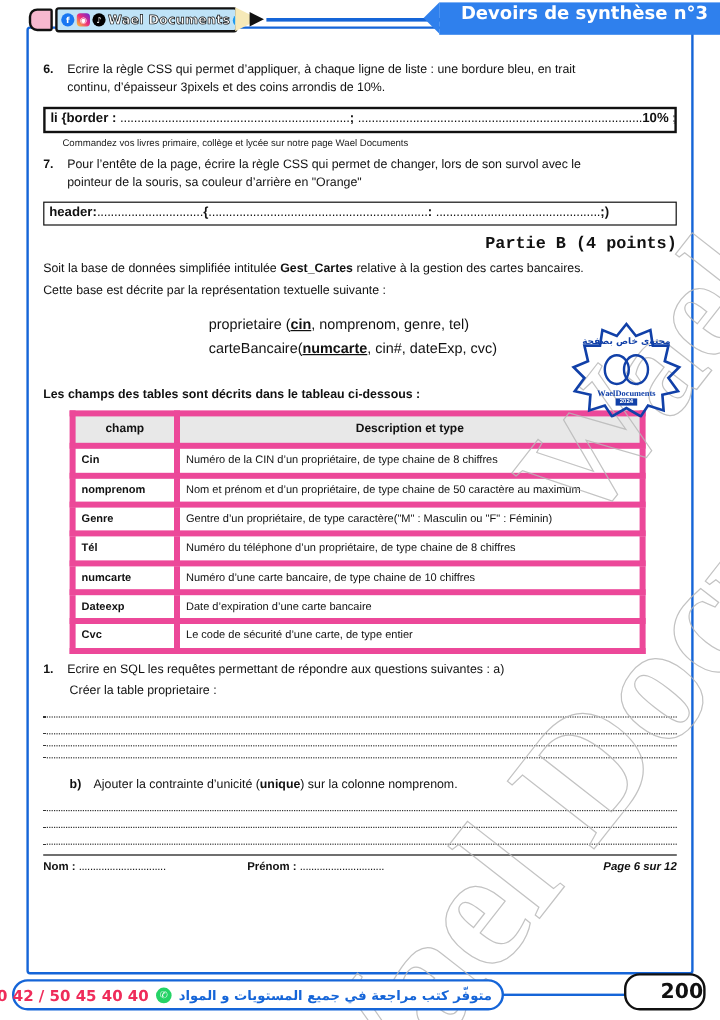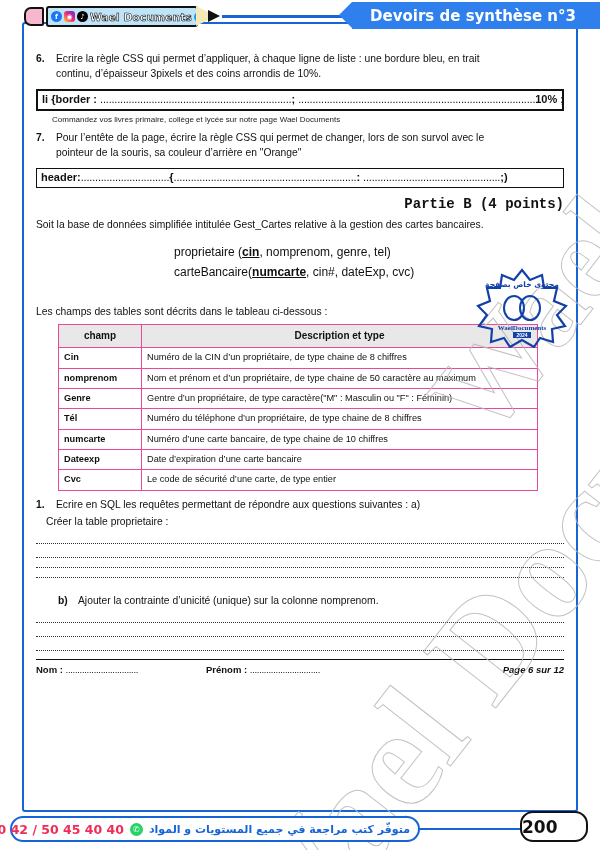--- a/index.html
+++ b/index.html
@@ -94,22 +94,22 @@
     left:222px; top:15px;
     width:238px; height:2.5px;
     background:#1565d8;
   }
 
   .title-banner{
     position:absolute;
     right:0; top:2px;
     height:27px;
     background:#2f80ed;
-    display:flex;align-items:center;
-    padding:0 24px 0 18px;
+    display:flex;align-items:flex-start;
+    padding:0 10px 0 18px;
     z-index:8;
   }
   .title-banner:before{
     content:"";
     position:absolute;
     left:-13px; top:0;
     width:0;height:0;
     border-top:13.5px solid transparent;
     border-bottom:13.5px solid transparent;
     border-right:13px solid #2f80ed;
@@ -125,21 +125,21 @@
     position:absolute;
     left:36px; top:52px;
     width:528px;
     font-size:10.3px;
     color:#111;
     line-height:1.45;
   }
   .q{ display:flex; margin-bottom:2px; }
   .q-num{ font-weight:bold; width:20px; flex:none; }
   .q-txt{ flex:1; text-align:left; }
-  b{font-weight:normal;}
+  b{font-weight:bold;}
 
   .answerbox{
     border:2px solid #111;
     padding:1px 4px;
     margin:7px 0 3px 0;
     font-weight:bold;
     font-size:11px;
     white-space:nowrap;
     overflow:hidden;
   }
@@ -161,47 +161,47 @@
   .para{ margin:3px 0; }
 
   .schema{
     margin:10px 0 8px 0;
     padding-left:138px;
     font-size:12px;
     line-height:1.65;
   }
   .schema u{ font-weight:bold; }
 
-  .tbl-intro{ margin:22px 0 4px 0; }
+  .tbl-intro{ margin:22px 0 4px 0;font-weight:bold; }
 
   table{
     border-collapse:collapse;
     width:480px;
     margin-left:22px;
     font-size:9.2px;
   }
   table td, table th{
-    border:1px solid #ec4899;
+    border:5px solid #ec4899;
     padding:3px 5px;
     vertical-align:middle;
   }
   thead th{
     background:#e8e8e8;
     font-weight:bold;
     font-size:10px;
     text-align:center;
     padding:4px 5px;
   }
   tbody td:first-child{
     width:72px;
     font-weight:bold;
     white-space:nowrap;
   }
 
-  .sub{ margin-left:10px; }
+  .sub{ margin-left:22px; }
   .dotline{
     border-bottom:1.4px dotted #333;
     height:0;
     margin:13px 0 0 0;
   }
   .dotline.tight{ margin-top:9px; }
 
   
   .foot-rule{
     border-top:1.6px solid #111;
@@ -254,21 +254,21 @@
     background:#1565d8;
     z-index:9;
   }
   .pricebox{
     position:absolute;
     right:12px; bottom:8px;
     width:64px; height:27px;
     border:2.5px solid #111;
     border-radius:13px;
     background:#fff;
-    display:flex;align-items:center;justify-content:flex-start;
+    display:flex;align-items:center;justify-content:flex-end;
     z-index:10;
   }
   .pricebox span{
     font-size:17px;font-weight:bold;color:#111;
     font-family:"DejaVu Sans", sans-serif;
   }
 
   
   .wm{
     position:absolute;
@@ -379,20 +379,21 @@
 
   <div class="answerbox thin">
     <span>header:</span><span class="dots">...............................</span><span>{</span><span class="dots">................................................................</span><span>: </span><span class="dots">................................................</span><span>;)</span>
   </div>
 
   <div class="partie">Partie B (4 points)</div>
 
   <div class="para">
     <span>Soit la base de données simplifiée intitulée </span><b>Gest_Cartes</b><span> relative à la gestion des cartes bancaires.</span>
   </div>
+  <div class="para">Cette base est décrite par la représentation textuelle suivante :</div>
 
   <div class="schema">
     <div>
       <span>proprietaire</span><span> (</span><u>cin</u><span>, nomprenom, genre, tel)</span>
     </div>
     <div>
       <span>carteBancaire</span><span>(</span><u>numcarte</u><span>, cin#, dateExp, cvc)</span>
     </div>
   </div>
 

